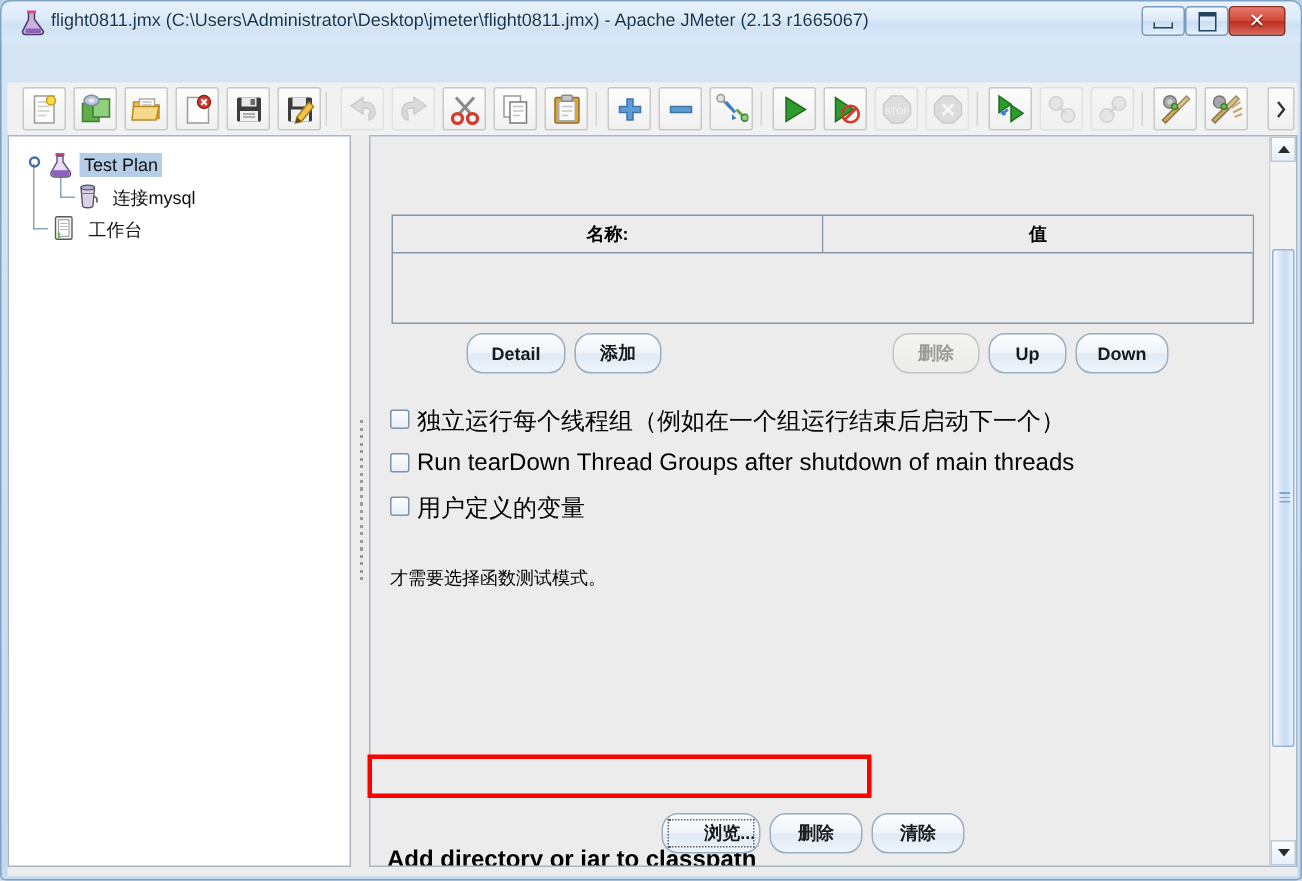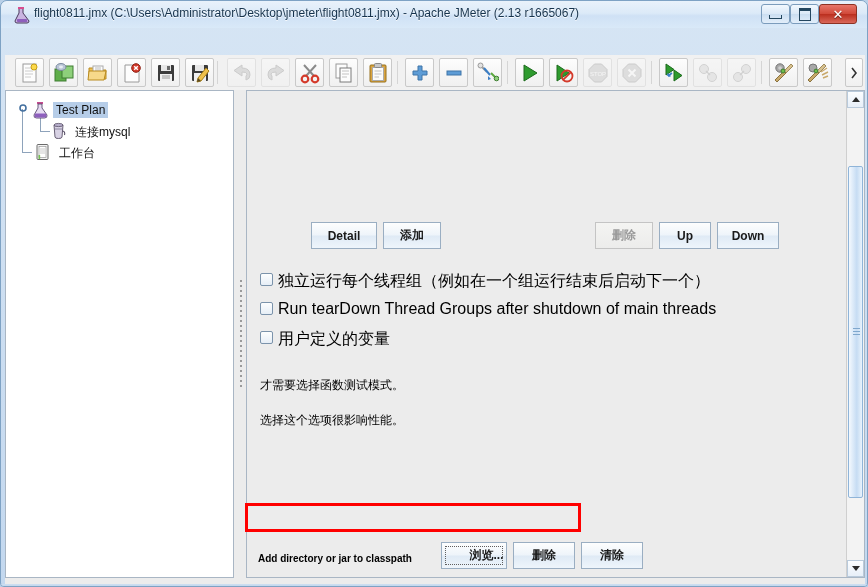--- a/index.html
+++ b/index.html
@@ -151,21 +151,21 @@
   .vars-th{
     position:absolute;top:0;height:24px;line-height:24px;text-align:center;
     font-size:12px;color:#000;font-weight:bold;background:#ececec;
   }
   #vars-th-0{left:0;width:286px;border-right:1px solid #8598ad;}
   #vars-th-1{left:287px;width:286px;}
 
   
   .pnl-btn{
     position:absolute;height:27px;box-sizing:border-box;
-    border:1px solid #9aaec2;border-radius:0;
+    border:1px solid #9aaec2;border-radius:11px;
     background:linear-gradient(to bottom,#fdfefe 0%,#eef4fa 48%,#dfeaf5 52%,#eef5fb 100%);
     font-size:12px;font-weight:bold;color:#1a1a1a;
     display:flex;align-items:center;justify-content:center;
     cursor:default;white-space:nowrap;
   }
   .pnl-btn.disabled{color:#9a9a9a;border-color:#c4c4c4;
     background:linear-gradient(to bottom,#f4f4f2,#ececeb);}
   .pnl-btn .focusring{
     position:absolute;left:3px;top:3px;right:3px;bottom:3px;
     border:1px dotted #5f5f5f;
@@ -177,21 +177,21 @@
     position:absolute;left:0;top:2px;width:13px;height:13px;box-sizing:border-box;
     border:1px solid #7b93ab;background:linear-gradient(to bottom,#fdfefe,#e6eef6);
     border-radius:2px;
   }
   .cb-text{position:absolute;left:18px;top:0;font-size:16px;color:#000;}
 
   
   .info-line{position:absolute;font-size:12px;color:#000;white-space:nowrap;}
 
   
-  #cp-label{position:absolute;left:11px;top:462px;font-size:10px;font-weight:bold;color:#000;}
+  #cp-label{position:absolute;left:11px;top:474px;font-size:16px;font-weight:bold;color:#000;}
 
   
   #red-box{
     position:absolute;left:0px;top:0px;width:336px;height:29px;
     border:3px solid #ff0000;box-sizing:border-box;
     pointer-events:none;
   }
 
   
   #vscroll{
@@ -518,20 +518,26 @@
     </div>
 
     <div id="splitter">
       <div class="dots"></div>
     </div>
 
     <div id="contentpane">
 
 
 
+      <div id="vars-table">
+        <div id="vars-head">
+          <div class="vars-th" id="vars-th-0">名称:</div>
+          <div class="vars-th" id="vars-th-1">值</div>
+        </div>
+      </div>
 
       <div class="pnl-btn" style="left:64px;top:131px;width:66px;">Detail</div>
       <div class="pnl-btn" style="left:136px;top:131px;width:58px;">添加</div>
       <div class="pnl-btn disabled" style="left:348px;top:131px;width:58px;">删除</div>
       <div class="pnl-btn" style="left:412px;top:131px;width:52px;">Up</div>
       <div class="pnl-btn" style="left:470px;top:131px;width:62px;">Down</div>
 
       <div class="cb-row" style="left:13px;top:180px;">
         <span class="cb-box"></span>
         <span class="cb-text">独立运行每个线程组（例如在一个组运行结束后启动下一个）</span>
@@ -539,21 +545,20 @@
       <div class="cb-row" style="left:13px;top:209px;">
         <span class="cb-box"></span>
         <span class="cb-text">Run tearDown Thread Groups after shutdown of main threads</span>
       </div>
       <div class="cb-row" style="left:13px;top:238px;">
         <span class="cb-box"></span>
         <span class="cb-text">用户定义的变量</span>
       </div>
 
       <div class="info-line" style="left:13px;top:286px;">才需要选择函数测试模式。</div>
-      <div class="info-line" style="left:13px;top:321px;">选择这个选项很影响性能。</div>
 
       <div id="cp-label">Add directory or jar to classpath</div>
       <div class="pnl-btn" style="left:194px;top:451px;width:66px;padding-left:25px;">
         <span>浏览...</span>
         <span class="focusring"></span>
       </div>
       <div class="pnl-btn" style="left:266px;top:451px;width:62px;">删除</div>
       <div class="pnl-btn" style="left:334px;top:451px;width:62px;">清除</div>
 
       <div id="vscroll">

